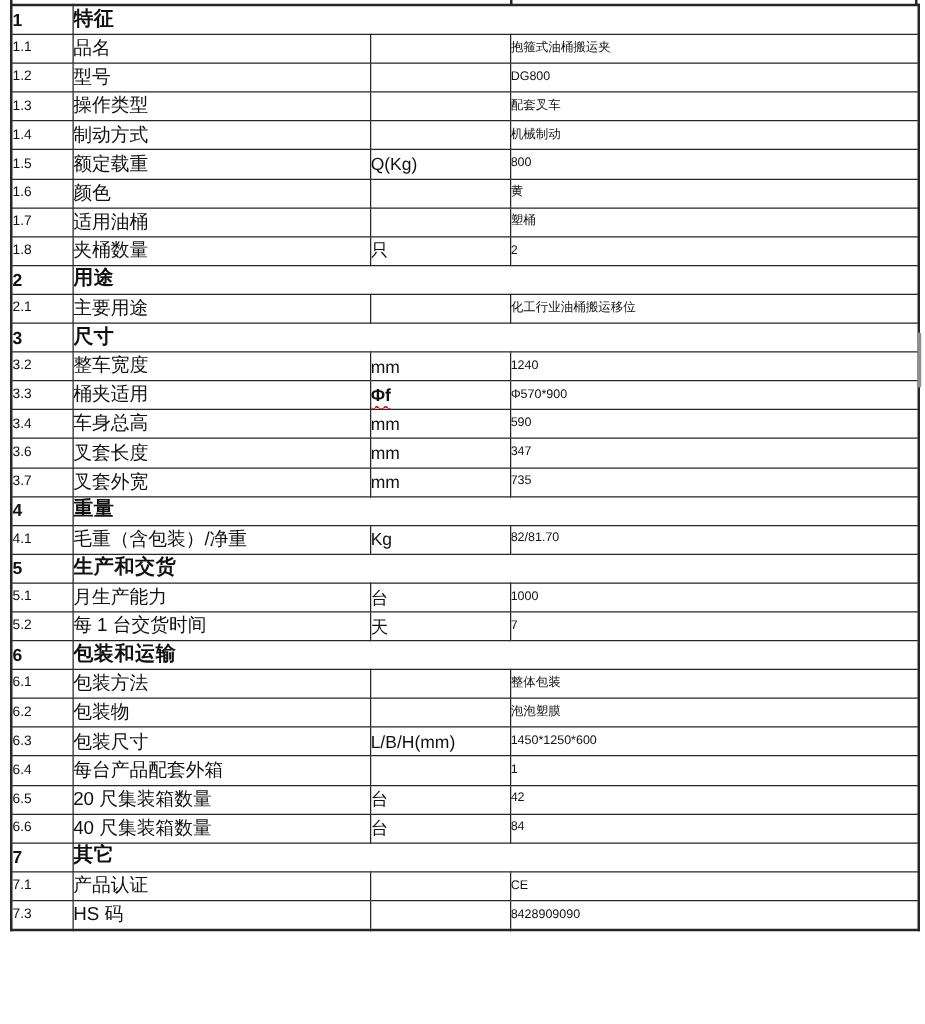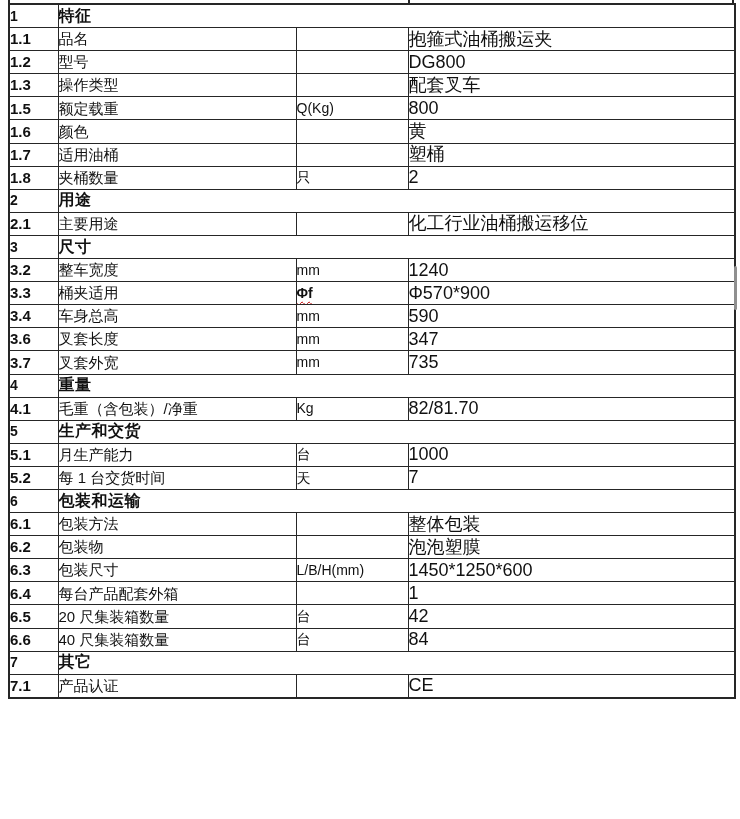--- a/index.html
+++ b/index.html
@@ -38,24 +38,24 @@
   }
   table.spec td {
     border: 1px solid #262626;
     height: 22.1px;
     padding: 0;
     vertical-align: middle;
     white-space: nowrap;
     overflow: hidden;
     line-height: 1.05;
   }
-  td.c-no    { padding-left: 5px;  font-size: 15px; font-weight: bold; }
+  td.c-no    { padding-left: 5px;  font-size: 11px; }
   td.c-label { padding-left: 8px;  font-size: 15px; margin-left: 32px; }
   td.c-unit  { padding-left: 7px;  font-size: 14px; }
-  td.c-value { padding-left: 9px;  font-size: 18px; margin-left: 27px; }
+  td.c-value { padding-left: 9px;  font-size: 10px; margin-left: 27px; }
 
   tr.section td.c-no    { font-weight: 700; font-size: 14px; }
   tr.section td.c-label { font-weight: 700; font-size: 16px; letter-spacing: 0.5px; }
 
   .squiggle {
     text-decoration: underline wavy #c00000;
     text-decoration-thickness: 1px;
     text-underline-offset: 3px;
     font-weight: bold;
   }
@@ -102,20 +102,26 @@
     <td class="c-unit"><span></span></td>
     <td class="c-value">DG800</td>
   </tr>
       <tr>
     <td class="c-no">1.3</td>
     <td class="c-label">操作类型</td>
     <td class="c-unit"><span></span></td>
     <td class="c-value">配套叉车</td>
   </tr>
       <tr>
+    <td class="c-no">1.4</td>
+    <td class="c-label">制动方式</td>
+    <td class="c-unit"><span></span></td>
+    <td class="c-value">机械制动</td>
+  </tr>
+      <tr>
     <td class="c-no">1.5</td>
     <td class="c-label">额定载重</td>
     <td class="c-unit"><span>Q(Kg)</span></td>
     <td class="c-value">800</td>
   </tr>
       <tr>
     <td class="c-no">1.6</td>
     <td class="c-label">颜色</td>
     <td class="c-unit"><span></span></td>
     <td class="c-value">黄</td>
@@ -251,16 +257,22 @@
     <td class="c-no">7</td>
     <td class="c-label" colspan="3">其它</td>
 
   </tr>
       <tr>
     <td class="c-no">7.1</td>
     <td class="c-label">产品认证</td>
     <td class="c-unit"><span></span></td>
     <td class="c-value">CE</td>
   </tr>
+      <tr>
+    <td class="c-no">7.3</td>
+    <td class="c-label">HS 码</td>
+    <td class="c-unit"><span></span></td>
+    <td class="c-value">8428909090</td>
+  </tr>
     </tbody>
 </table>
 
 <div id="scrollbar-thumb"></div>
 
 </body></html>

